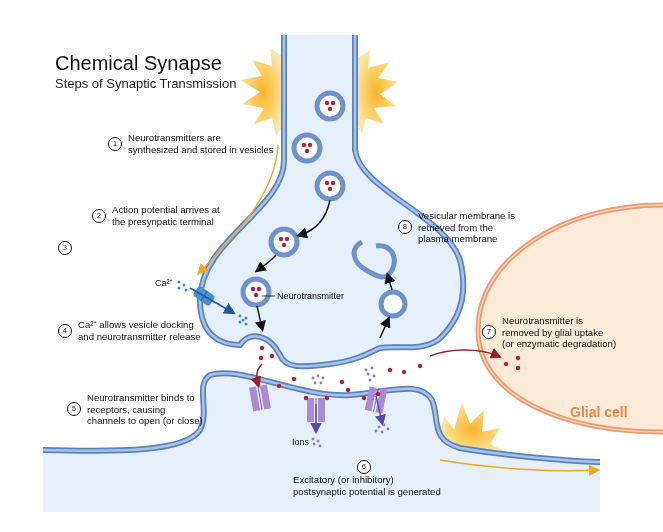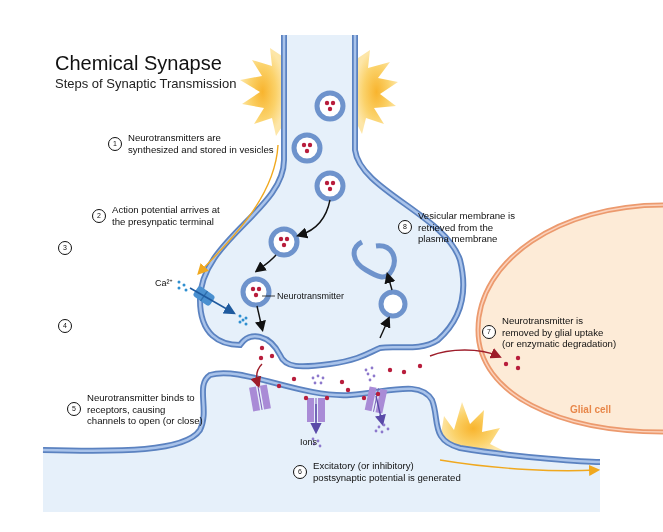--- a/index.html
+++ b/index.html
@@ -7,21 +7,21 @@
            font-family: "Liberation Sans", sans-serif; color: #1a1a1a; }
     #diagram { position: absolute; left: 0; top: 0; }
     .title { position: absolute; left: 55px; top: 52px; font-size: 20px; font-weight: normal; color: #111; }
     .subtitle { position: absolute; left: 55px; top: 76px; font-size: 13px; color: #222; }
     .step { position: absolute; display: flex; align-items: center; font-size: 9.6px; line-height: 11.5px; color: #111; }
     .step .num { width: 12px; height: 12px; border: 1.2px solid #111; border-radius: 50%;
                  font-size: 7px; line-height: 12px; text-align: center; margin-right: 6px; flex: none;
                  margin-top: 0px; background: #fff; }
     .step .txt { white-space: pre-line; }
     .lbl { position: absolute; font-size: 9px; color: #111; }
-    .glial-label { position: absolute; left: 570px; top: 404px; font-size: 10px; color: #e8874a; font-weight: bold; }
+    .glial-label { position: absolute; left: 570px; top: 404px; font-size: 14px; color: #e8874a; font-weight: bold; }
   </style>
 </head>
 <body>
 
 <svg id="diagram" width="663" height="532" viewBox="0 0 663 532">
   <defs>
     <radialGradient id="flash" cx="50%" cy="50%" r="50%">
       <stop offset="0%" stop-color="#f8b42e"></stop>
       <stop offset="60%" stop-color="#fbd26a"></stop>
       <stop offset="100%" stop-color="#fde6a8"></stop>
@@ -215,41 +215,43 @@
 <div class="step" style="left:92px; top:204px;">
   <span class="num">2</span>
   <span class="txt">Action potential arrives at
 the presynpatic terminal</span>
 </div>
 <div class="step" style="left:58px; top:241px;">
   <span class="num">3</span>
 </div>
 <div class="step" style="left:58px; top:319px;">
   <span class="num">4</span>
+  <span class="txt">Ca²⁺ allows vesicle docking
+and neurotransmitter release</span>
 </div>
 <div class="step" style="left:67px; top:392px;">
   <span class="num">5</span>
   <span class="txt">Neurotransmitter binds to
 receptors, causing
 channels to open (or close)</span>
 </div>
-<div class="step" style="left:293px; top:460px;">
+<div class="step" style="left:293px; top:460px;flex-direction:column;">
   <span class="num">6</span>
   <span class="txt">Excitatory (or inhibitory)
 postsynaptic potential is generated</span>
 </div>
 <div class="step" style="left:482px; top:315px;">
   <span class="num">7</span>
   <span class="txt">Neurotransmitter is
 removed by glial uptake
 (or enzymatic degradation)</span>
 </div>
 <div class="step" style="left:398px; top:210px;">
   <span class="num">8</span>
   <span class="txt">Vesicular membrane is
 retrieved from the
 plasma membrane</span>
 </div>
 
 <div class="lbl" style="left:155px; top:276px;">Ca²⁺</div>
 <div class="lbl" style="left:277px; top:291px;">Neurotransmitter</div>
-<div class="lbl" style="left:292px; top:437px;margin-left:8px;">Ions</div>
+<div class="lbl" style="left:292px; top:437px;">Ions</div>
 <div class="glial-label">Glial cell</div>
 
 </body></html>

